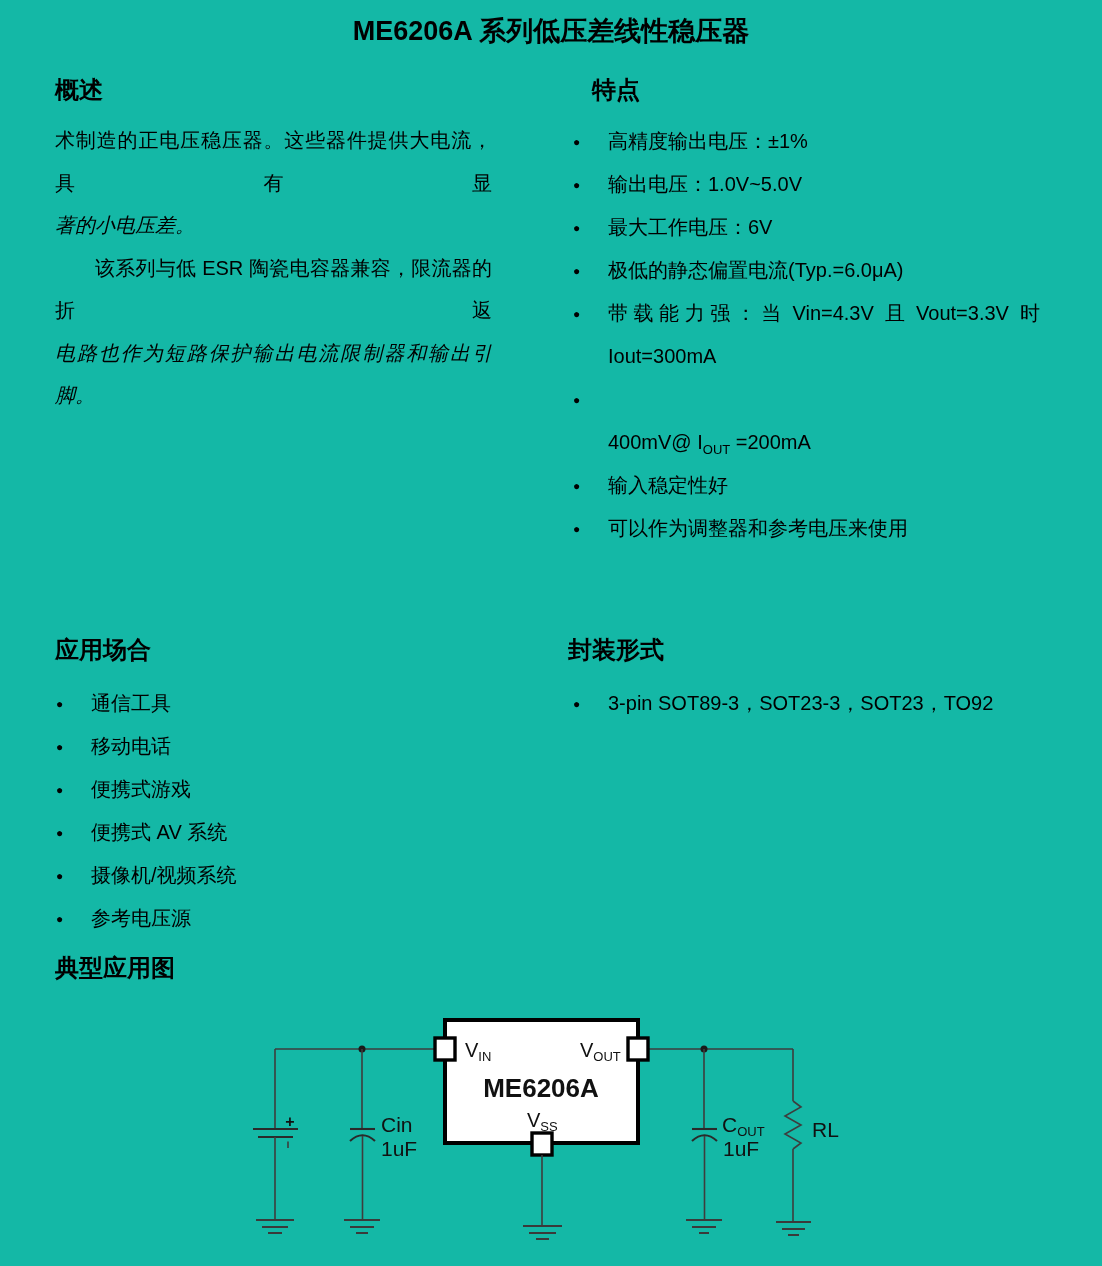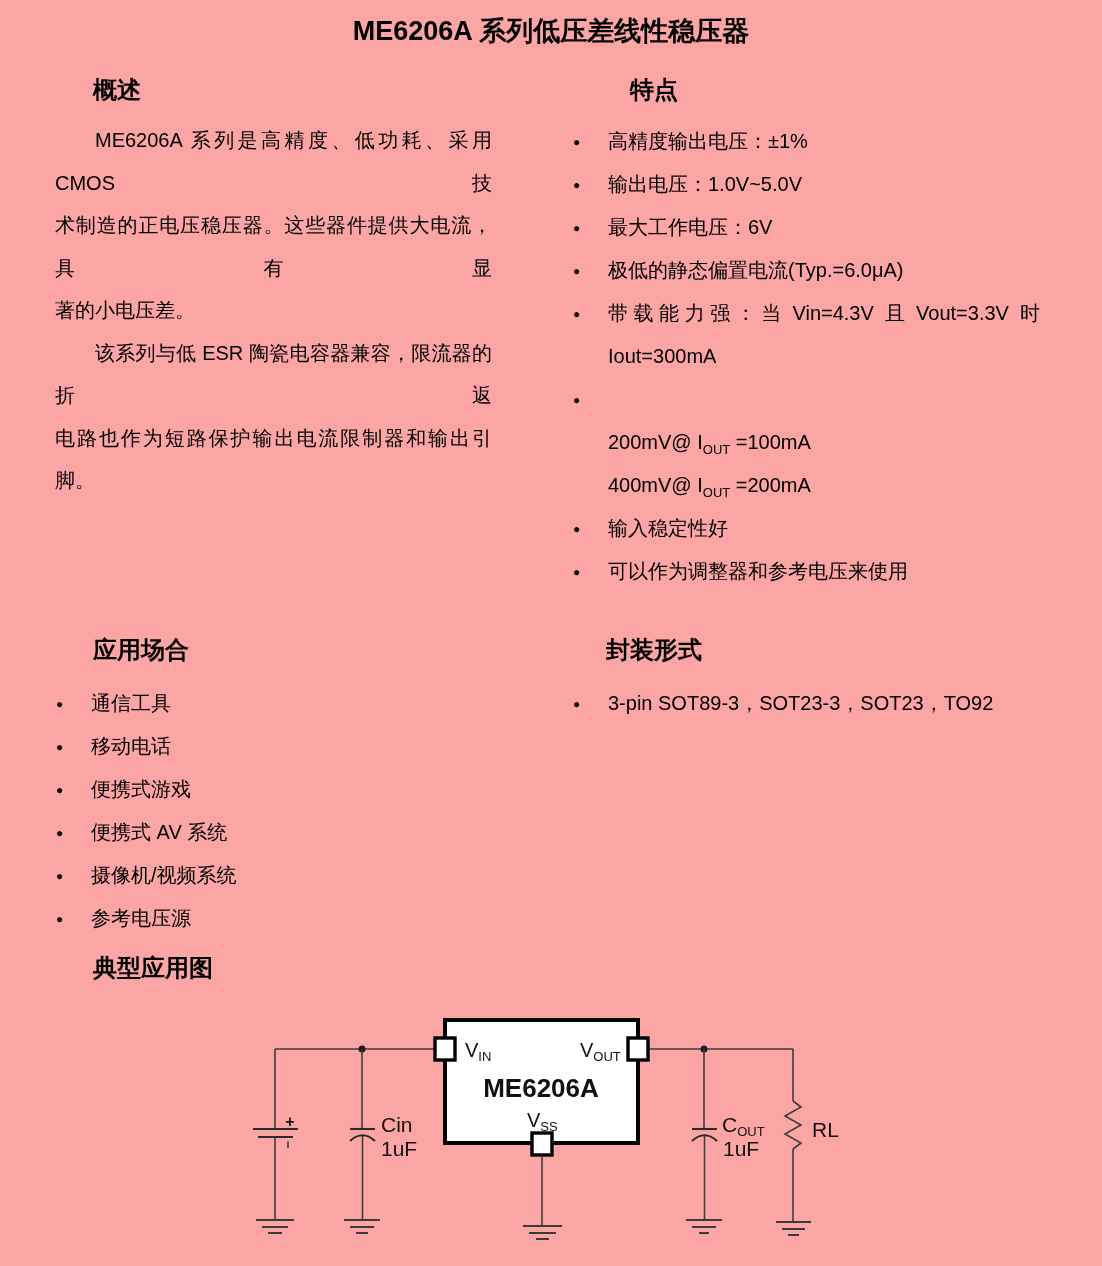--- a/index.html
+++ b/index.html
@@ -1,38 +1,38 @@
 <!DOCTYPE html>
 <html><head>
 <meta charset="utf-8">
 <style>
   * { box-sizing: border-box; }
   html, body { margin: 0; padding: 0; background: #ffffff; }
   .page {
     position: relative;
     width: 1102px; height: 1266px;
-    background: #fca5a5;
+    background: #14b8a6;
     color: #000000;
     font-family: "Liberation Sans", "DejaVu Sans", sans-serif;
     overflow: hidden;
   }
   .doc-title {
     position: absolute; top: 13px; left: 0; width: 100%;
     text-align: center; font-size: 27px; font-weight: 700;
   }
-  .sec-heading { position: absolute; font-size: 24px; font-weight: 700; margin-left: 38px; }
+  .sec-heading { position: absolute; font-size: 24px; font-weight: 700; }
   #ov-h { left: 55px;  top: 74px; }
   #ft-h { left: 592px; top: 74px; }
   #ap-h { left: 55px;  top: 634px; }
   #pk-h { left: 568px; top: 634px; text-align: center; }
   #ta-h { left: 55px;  top: 952px; }
 
   .ov-body { position: absolute; left: 55px; top: 119px; width: 437px; font-size: 20px; }
   .ov-line { line-height: 42.5px; text-align: justify; text-align-last: justify; }
-  .ov-line.last { text-align-last: left; }
+  .ov-line.last { text-align-last: left; font-style: italic; }
   .ov-line.indent { text-indent: 40px; }
 
   .list { position: absolute; font-size: 20px; }
   #f-list { left: 570px; top: 120px; width: 478px; }
   #a-list { left: 53px;  top: 682px; width: 440px; }
   #p-list { left: 570px; top: 682px; width: 520px; }
   .row { display: flex; align-items: center; height: 43px; white-space: pre-wrap; }
   .row .blt { flex: 0 0 38px; width: 38px; font-size: 12px; padding-left: 3px; line-height: 1; }
   .row .txt { white-space: pre-wrap; }
   .row sub { font-size: 13px; line-height: 0; }
@@ -56,21 +56,20 @@
 
   <div class="doc-title">ME6206A 系列低压差线性稳压器</div>
 
   <div class="sec-heading" id="ov-h">概述</div>
   <div class="sec-heading" id="ft-h">特点</div>
   <div class="sec-heading" id="ap-h">应用场合</div>
   <div class="sec-heading" id="pk-h">封装形式</div>
   <div class="sec-heading" id="ta-h">典型应用图</div>
 
   <div class="ov-body">
-    <div class="ov-line indent">ME6206A 系列是高精度、低功耗、采用 CMOS 技</div>
     <div class="ov-line">术制造的正电压稳压器。这些器件提供大电流，具有显</div>
     <div class="ov-line last">著的小电压差。</div>
     <div class="ov-line indent">该系列与低 ESR 陶瓷电容器兼容，限流器的折返</div>
     <div class="ov-line last">电路也作为短路保护输出电流限制器和输出引脚。</div>
   </div>
 
   <div class="list" id="f-list">
     <div class="row">
       <span class="blt">●</span>
       <span class="txt">高精度输出电压：±1%</span>
@@ -90,24 +89,20 @@
     <div class="row">
       <span class="blt">●</span>
       <span class="txt">带 载 能 力 强 ： 当  Vin=4.3V  且  Vout=3.3V  时</span>
     </div>
     <div class="row">
       <span class="blt"></span>
       <span class="txt">Iout=300mA</span>
     </div>
     <div class="row">
       <span class="blt">●</span>
-    </div>
-    <div class="row">
-      <span class="blt"></span>
-      <span class="txt"><span>200mV@ I</span><sub>OUT</sub><span> =100mA</span></span>
     </div>
     <div class="row">
       <span class="blt"></span>
       <span class="txt"><span>400mV@ I</span><sub>OUT</sub><span> =200mA</span></span>
     </div>
     <div class="row">
       <span class="blt">●</span>
       <span class="txt">输入稳定性好</span>
     </div>
     <div class="row">

